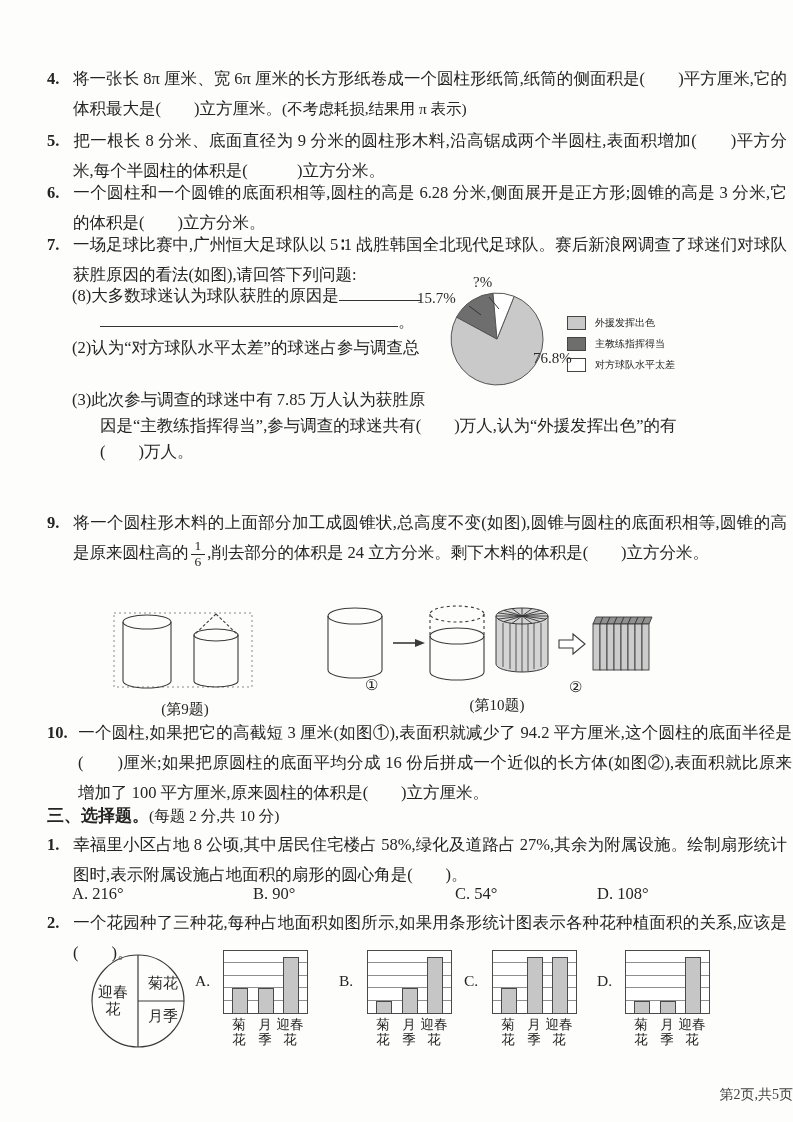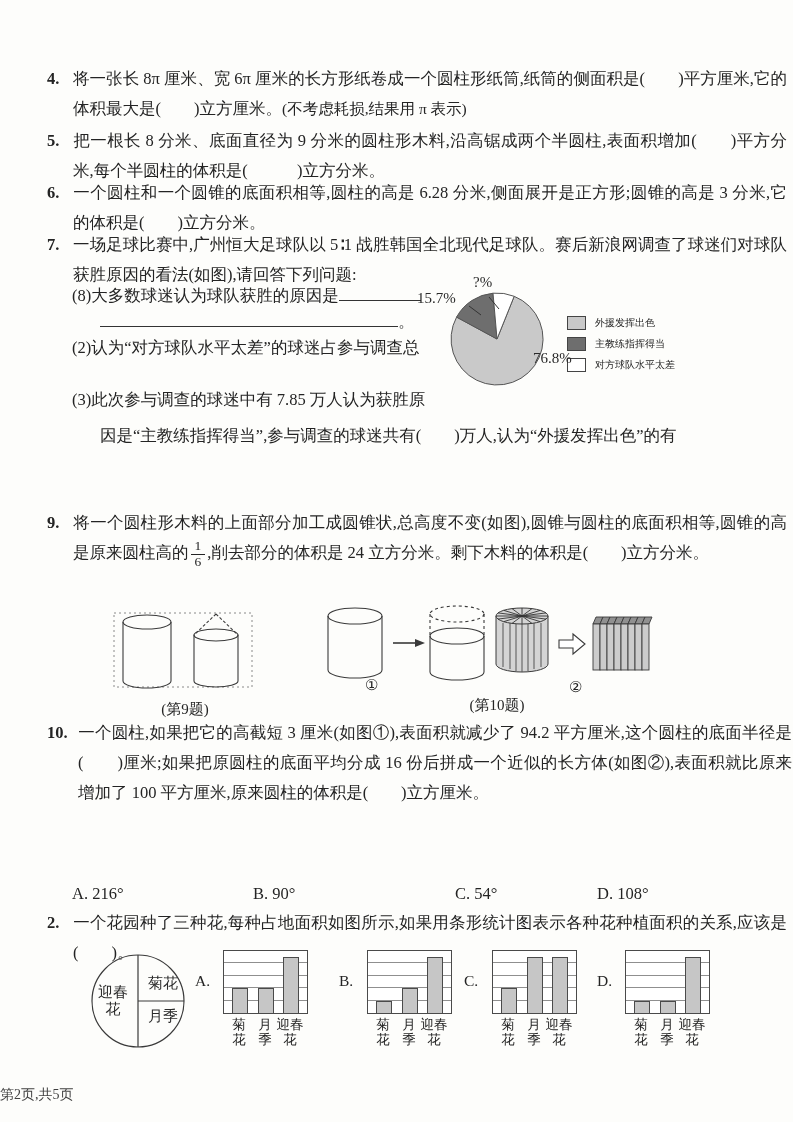--- a/index.html
+++ b/index.html
@@ -33,40 +33,41 @@
   .fig{position:absolute;}
   .figcap{display:block;text-align:center;font-size:15px;margin-top:0;}
   .figlabel{position:absolute;font-size:15px;}
   .flower-pie{position:absolute;left:83px;top:950px;width:112px;height:112px;}
   .bar-opt{position:absolute;top:946px;width:140px;height:145px;}
   .optletter{position:absolute;left:0;top:26px;font-size:15.5px;}
   .bframe{position:absolute;left:28px;top:4px;width:83px;height:62px;border:1px solid #4a4a4a;background:#fff;}
   .gline{position:absolute;left:0;right:0;height:1px;background:#8f8f8f;}
   .bar{position:absolute;bottom:0;width:16px;border:1px solid #4a4a4a;border-bottom:none;box-sizing:border-box;}
   .blabel{position:absolute;top:71px;width:34px;font-size:13.5px;line-height:15px;text-align:center;white-space:pre-line;}
-  .footer{position:absolute;left:0;top:1086px;width:100%;text-align:left;font-size:14px;color:#3f3f3f;margin:0;}
+  .footer{position:absolute;left:0;top:1086px;width:100%;text-align:right;font-size:14px;color:#3f3f3f;margin:0;}
 </style>
 </head>
 <body>
 
 <div class="page">
 
   <p class="q" style="top:64px"><b class="qnum">4.</b><span>将一张长 8π 厘米、宽 6π 厘米的长方形纸卷成一个圆柱形纸筒,纸筒的侧面积是(　　)平方厘米,它的体积最大是(　　)立方厘米。</span><span class="kai">(不考虑耗损,结果用 π 表示)</span></p>
 
   <p class="q" style="top:126px"><b class="qnum">5.</b><span>把一根长 8 分米、底面直径为 9 分米的圆柱形木料,沿高锯成两个半圆柱,表面积增加(　　)平方分米,每个半圆柱的体积是(　　　)立方分米。</span></p>
 
   <p class="q" style="top:178px"><b class="qnum">6.</b><span>一个圆柱和一个圆锥的底面积相等,圆柱的高是 6.28 分米,侧面展开是正方形;圆锥的高是 3 分米,它的体积是(　　)立方分米。</span></p>
 
   <p class="q" style="top:230px"><b class="qnum">7.</b><span>一场足球比赛中,广州恒大足球队以 5∶1 战胜韩国全北现代足球队。赛后新浪网调查了球迷们对球队获胜原因的看法(如图),请回答下列问题:</span></p>
 
   <p class="sub" style="top:284px"><span>(8)大多数球迷认为球队获胜的原因是</span><span class="u u1"></span></p>
   <p class="sub" style="top:310px"><span class="ind"></span><span class="u u2"></span><span>。</span></p>
   <p class="sub" style="top:336px"><span>(2)认为“对方球队水平太差”的球迷占参与调查总</span></p>
   <p class="sub" style="top:388px"><span>(3)此次参与调查的球迷中有 7.85 万人认为获胜原</span></p>
-  <p class="sub fullw ind" style="top:424px"><span>因是“主教练指挥得当”,参与调查的球迷共有(　　)万人,认为“外援发挥出色”的有</span></p>
+  <p class="sub fullw ind" style="top:414px"><span>因是“主教练指挥得当”,参与调查的球迷共有(　　)万人,认为“外援发挥出色”的有</span></p>
+  <p class="sub ind" style="top:440px"><span>(　　)万人。</span></p>
 
   <div class="pie-wrap" id="survey-pie">
     <svg id="survey-pie-svg" width="375" height="140" viewBox="0 0 375 140">
         <path d="M82,69 L99.2,26.3 A46,46 0 1 1 41.6,47.1 Z" fill="#c9c9c9" stroke="#555" stroke-width="1"></path>
         <path d="M82,69 L41.6,47.1 A46,46 0 0 1 78.0,23.2 Z" fill="#6e6e6e" stroke="#555" stroke-width="1"></path>
         <path d="M82,69 L78.0,23.2 A46,46 0 0 1 99.2,26.3 Z" fill="#ffffff" stroke="#555" stroke-width="1"></path>
         <line x1="54" y1="36" x2="66" y2="45" stroke="#333" stroke-width="1"></line>
         <line x1="74" y1="27" x2="84" y2="39" stroke="#333" stroke-width="1"></line>
       </svg>
     <div class="legend" id="survey-legend">
@@ -178,21 +179,23 @@
           <rect x="337" y="26" width="7" height="46" fill="#cccccc"></rect>
       </g>
     </svg>
     <span class="figlabel" style="left:60px;top:78px">①</span>
     <span class="figlabel" style="left:264px;top:80px">②</span>
     <span class="figlabel" style="left:150px;top:98px;width:84px;text-align:center">(第10题)</span>
   </div>
 
   <p class="q wide" style="top:718px"><b class="qnum">10.</b><span>一个圆柱,如果把它的高截短 3 厘米(如图①),表面积就减少了 94.2 平方厘米,这个圆柱的底面半径是(　　)厘米;如果把原圆柱的底面平均分成 16 份后拼成一个近似的长方体(如图②),表面积就比原来增加了 100 平方厘米,原来圆柱的体积是(　　)立方厘米。</span></p>
 
-
+  <p class="sechead"><b>三、选择题。</b><span class="kai">(每题 2 分,共 10 分)</span></p>
+
+  <p class="q" style="top:830px"><b class="qnum">1.</b><span>幸福里小区占地 8 公顷,其中居民住宅楼占 58%,绿化及道路占 27%,其余为附属设施。绘制扇形统计图时,表示附属设施占地面积的扇形的圆心角是(　　)。</span></p>
 
   <span class="opt" style="left:72px;top:884px">A. 216°</span>
   <span class="opt" style="left:253px;top:884px">B. 90°</span>
   <span class="opt" style="left:455px;top:884px">C. 54°</span>
   <span class="opt" style="left:597px;top:884px">D. 108°</span>
 
   <p class="q" style="top:908px"><b class="qnum">2.</b><span>一个花园种了三种花,每种占地面积如图所示,如果用条形统计图表示各种花种植面积的关系,应该是(　　)。</span></p>
 
   <div class="flower-pie" id="flower-pie">
     <svg id="flower-pie-svg" width="112" height="112" viewBox="0 0 112 112">

